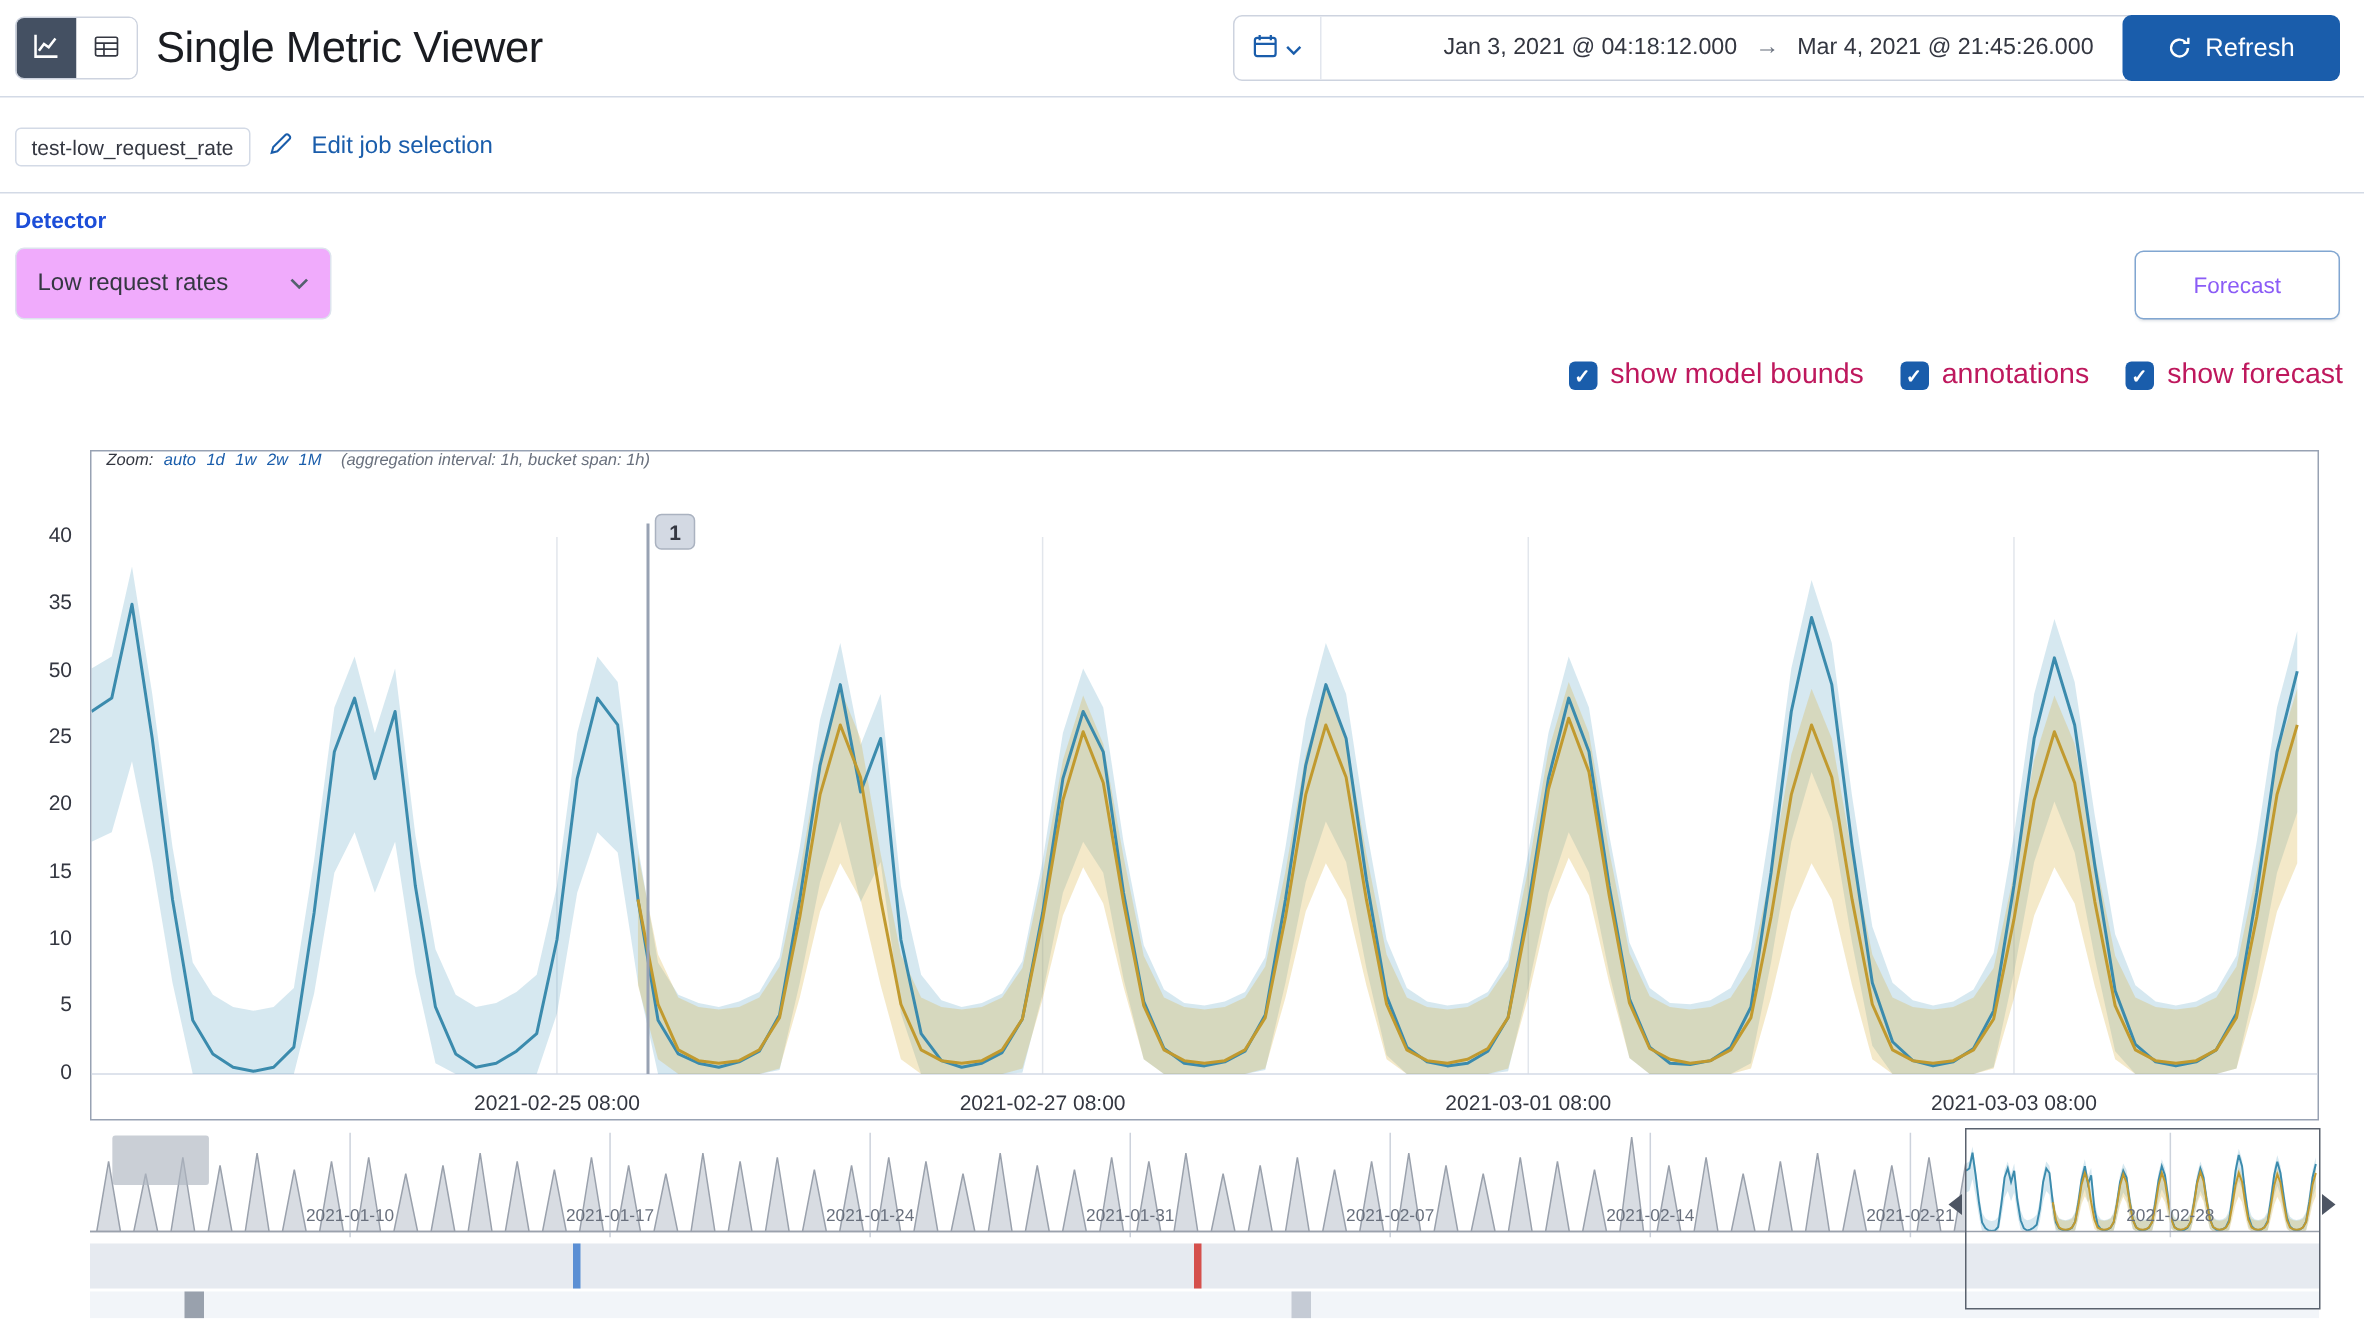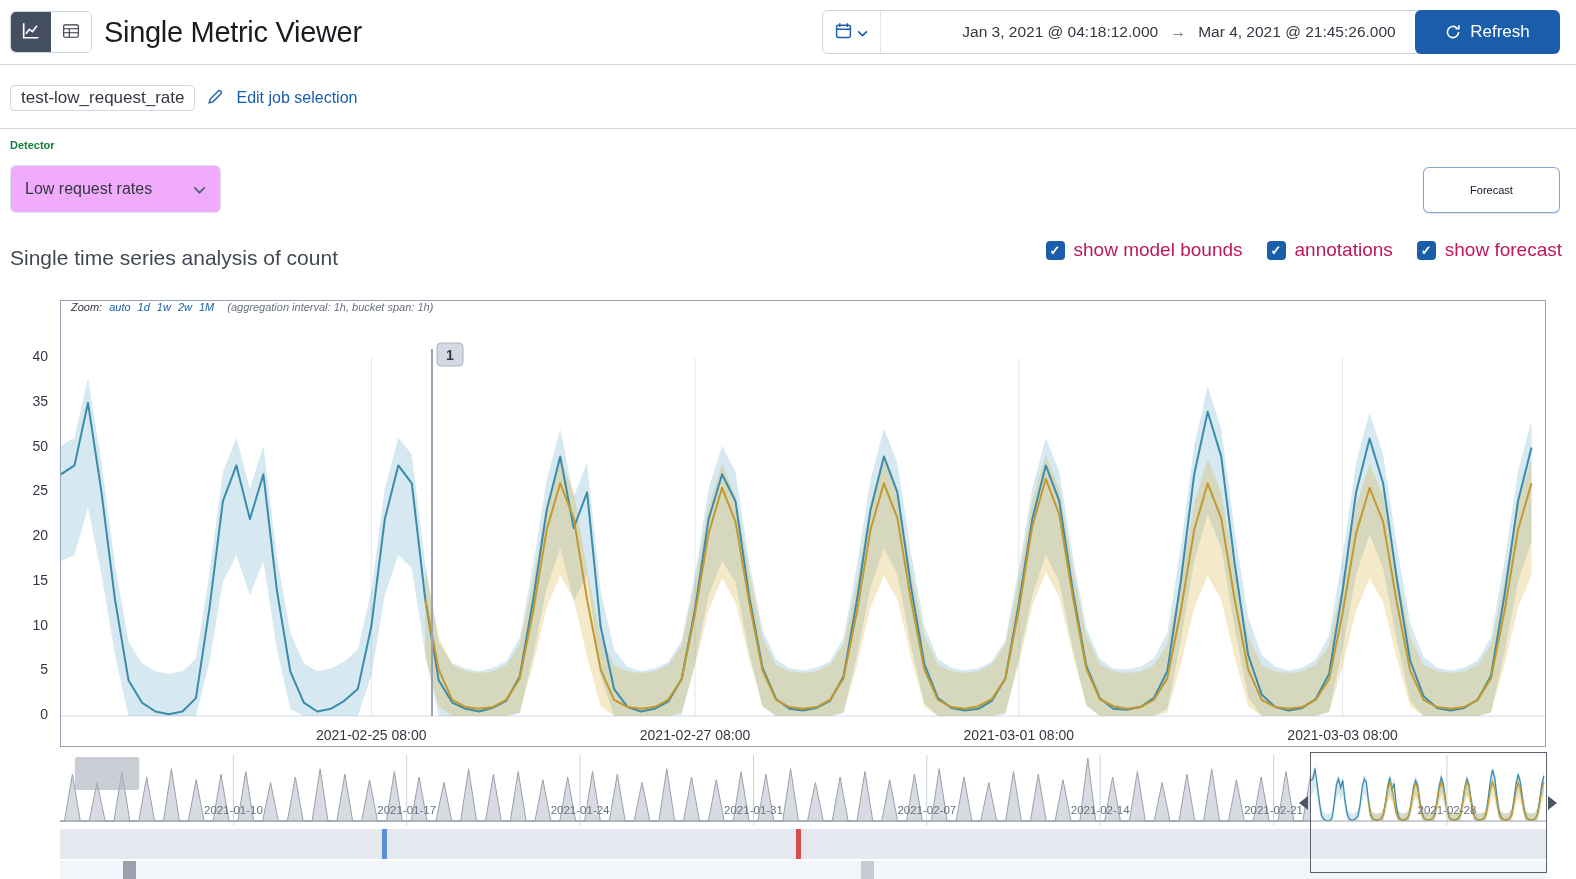--- a/index.html
+++ b/index.html
@@ -29,32 +29,32 @@
              align-items:center; justify-content:center; gap:9px; cursor:pointer;
              font-family:"Liberation Sans",sans-serif; }
   .r-icon svg { display:block; }
 
   .divider { position:absolute; left:0; width:100%; height:1px; background:#d3dae6; }
   .d1 { top:64px; } .d2 { top:128px; }
 
   
   .job-row { position:absolute; left:10px; top:76px; height:44px; display:flex; align-items:center; gap:12px; }
   .job-badge { display:inline-flex; align-items:center; height:26px; padding:0 10px;
-               border:1px solid #d3dae6; border-radius:4px; font-size:17px; color:#343741;
+               border:1px solid #d3dae6; border-radius:4px; font-size:14px; color:#343741;
                background:#fff; cursor:pointer; }
   .edit-link { color:#1a5dab; font-size:16px; text-decoration:none; cursor:pointer; }
 
   
-  .detector-label { position:absolute; left:10px; top:139px; font-size:11px; font-weight:bold; color:#15803d; }
+  .detector-label { position:absolute; left:10px; top:139px; font-size:15px; font-weight:bold; color:#1d4ed8; }
   .detector-select { position:absolute; left:10px; top:165px; width:211px; height:48px; border:1px solid #dde3ee;
                      background:#f0abfc; border-radius:6px; display:flex; align-items:center;
                      justify-content:space-between; padding:0 14px; font-size:16px; color:#343741;
                      cursor:pointer; font-family:"Liberation Sans",sans-serif; }
   .forecast-btn { position:absolute; left:1423px; top:167px; width:137px; height:46px; background:#fff;
-                  border:1px solid rgba(26,93,171,0.55); border-radius:6px; color:#0f172a; font-size:11px;
+                  border:1px solid rgba(26,93,171,0.55); border-radius:6px; color:#8b5cf6; font-size:15px;
                   cursor:pointer; box-shadow:0 2px 2px -1px rgba(152,162,179,0.35);
                   font-family:"Liberation Sans",sans-serif; }
 
   
   .series-title { position:absolute; left:10px; top:246px; font-size:21px; font-weight:400; color:#424953; }
   .cbs { position:absolute; right:14px; top:239px; display:flex; align-items:center; gap:24px; }
   .cb { display:flex; align-items:center; gap:9px; cursor:pointer; }
   .cb .box { width:19px; height:19px; border-radius:4px; background:#1a5dab; color:#fff; font-size:13px;
              font-weight:bold; display:flex; align-items:center; justify-content:center; }
   .cb-label { font-size:19px; color:#be185d; }
@@ -156,21 +156,20 @@
   <button class="detector-select">
     <span>Low request rates</span>
     <span>
       <svg width="13" height="8" viewBox="0 0 10 6">
           <path d="M1 1l4 4 4-4" stroke="#53606e" stroke-width="1.4" fill="none"></path>
         </svg>
     </span>
   </button>
   <button class="forecast-btn">Forecast</button>
 
-  <h2 class="series-title">Single time series analysis of count</h2>
   <div class="cbs">
     <label class="cb">
       <span class="box">✓</span>
       <span class="cb-label">show model bounds</span>
     </label>
     <label class="cb">
       <span class="box">✓</span>
       <span class="cb-label">annotations</span>
     </label>
     <label class="cb">

